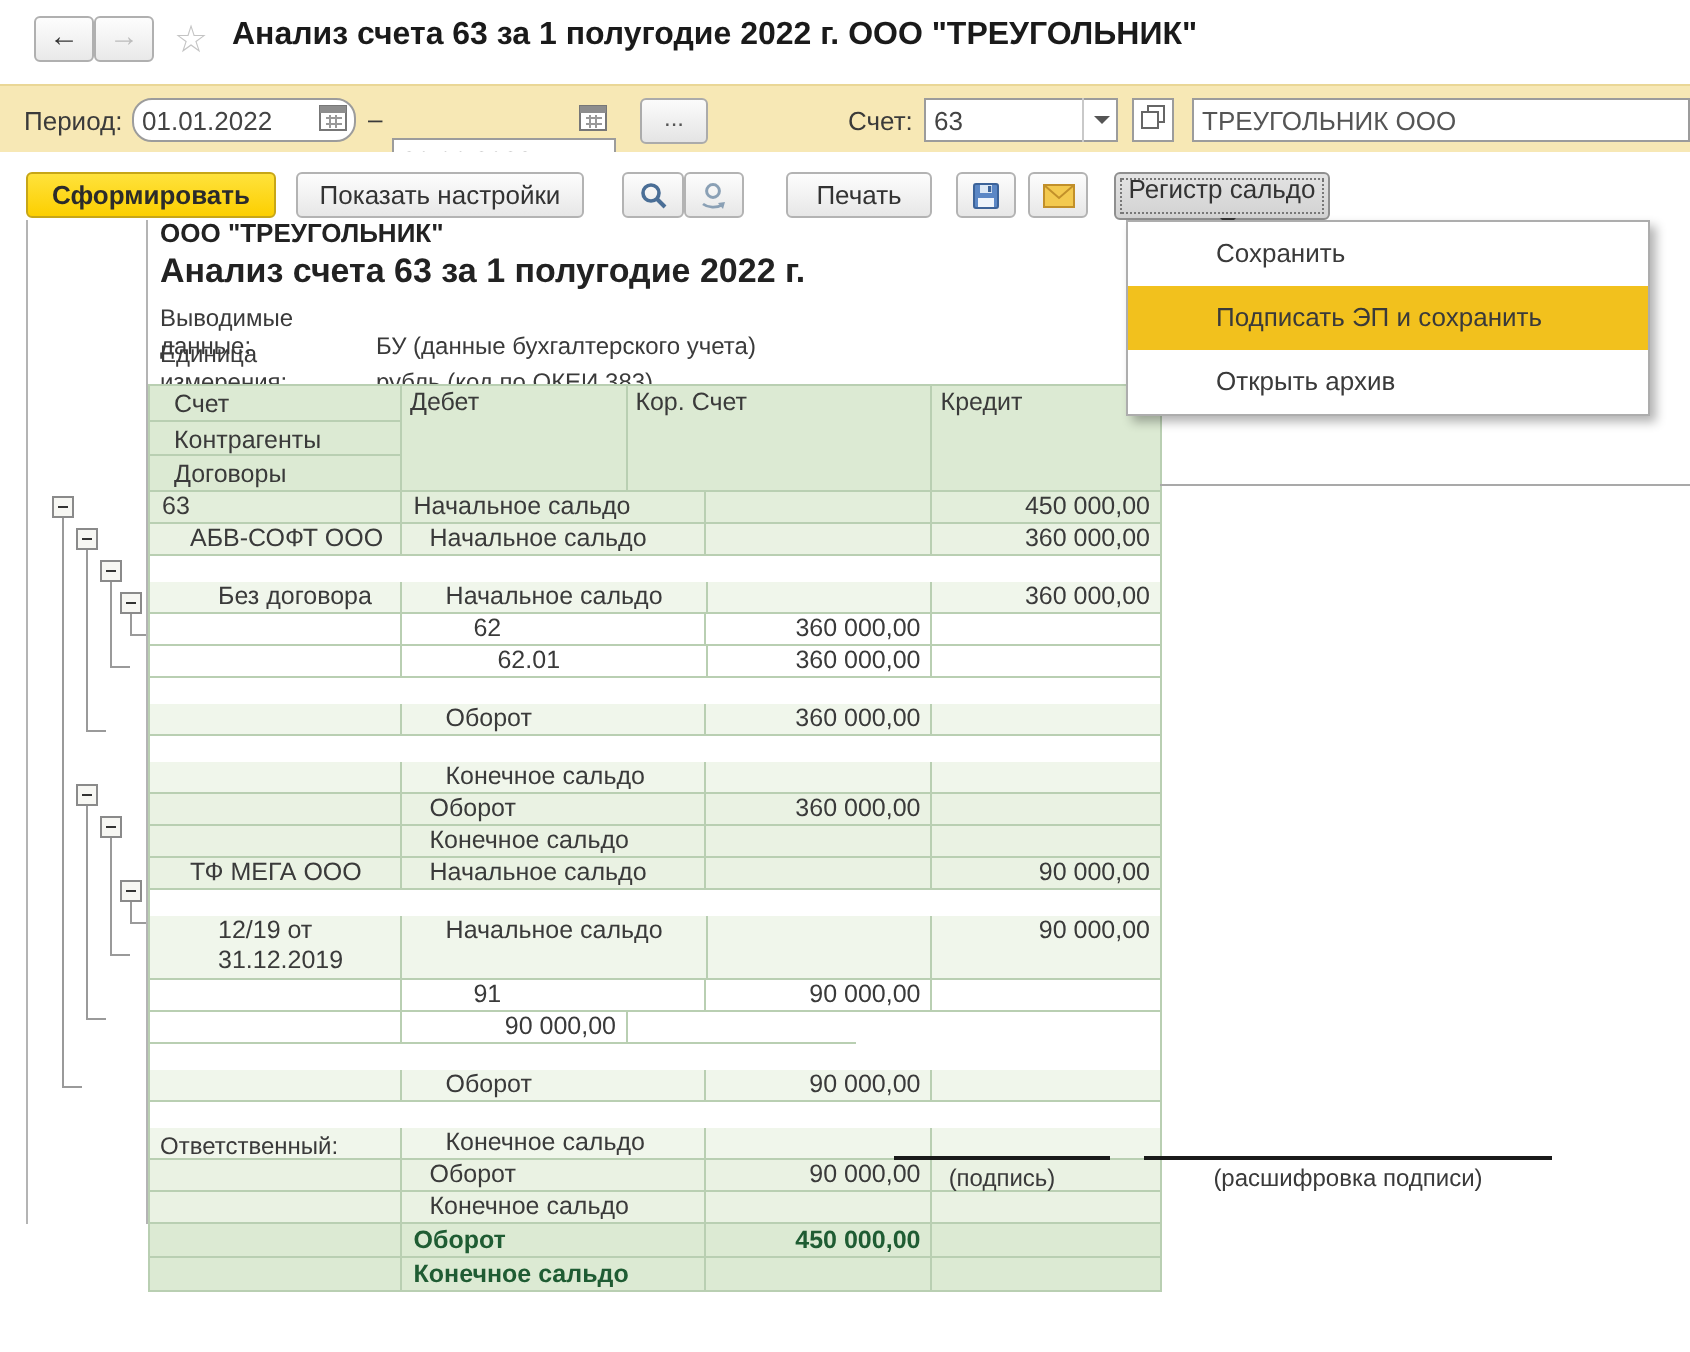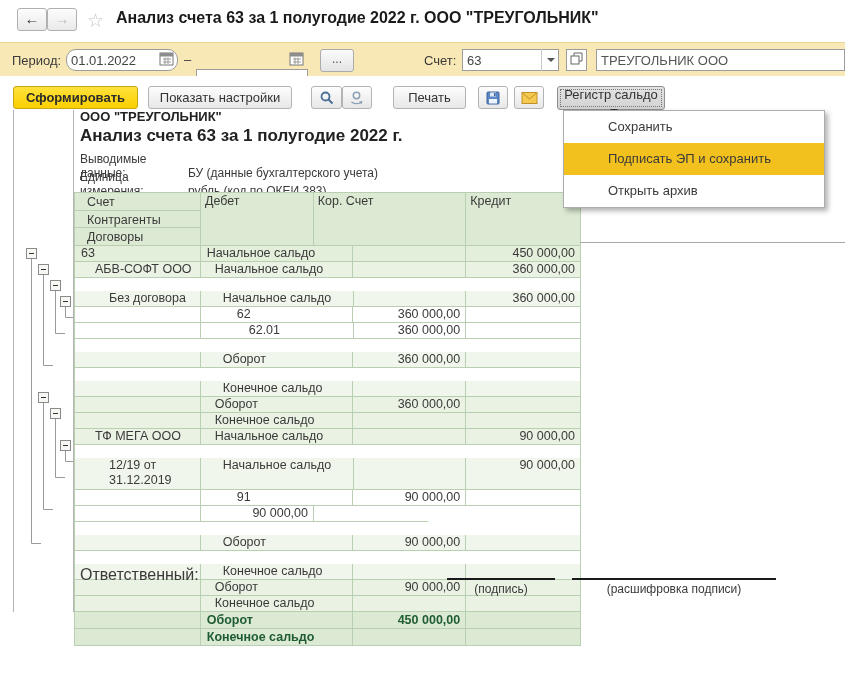--- a/index.html
+++ b/index.html
@@ -97,21 +97,21 @@
   .t-cell.num{text-align:right;padding-right:5px;white-space:pre;}
   .t-row.g1{background:var(--g1);} .t-row.g2{background:var(--g2);} .t-row.g3{background:var(--g3);margin-top:13px;}
   .t-row.w{background:#fff;} .t-row.total{background:var(--hdr-green);}
 
   
   .tree-svg{position:absolute;left:0;top:0;pointer-events:none;}
   .gbox{position:absolute;width:11px;height:11px;border:1px solid #8a8a8a;background:#f7f7f3;cursor:pointer;z-index:5;}
   .gbox::after{content:"";position:absolute;left:2px;top:4px;width:5px;height:1px;background:#333;}
 
   
-  .resp-label{position:absolute;left:80px;top:566px;font-size:16px;color:#3a3a3a;}
+  .resp-label{position:absolute;left:80px;top:566px;font-size:12px;color:#3a3a3a;}
   .sig{position:absolute;top:578px;border-top:2px solid #1a1a1a;font-size:12px;color:#3a3a3a;text-align:center;padding-top:2px;}
   .sig1{left:190px;width:237px;} .sig2{left:447px;width:108px;} .sig3{left:572px;width:204px;}
 </style>
 </head>
 <body>
 
 <div class="screen">
 
   <div class="navbar">
     <div class="nav-btn back">←</div>

